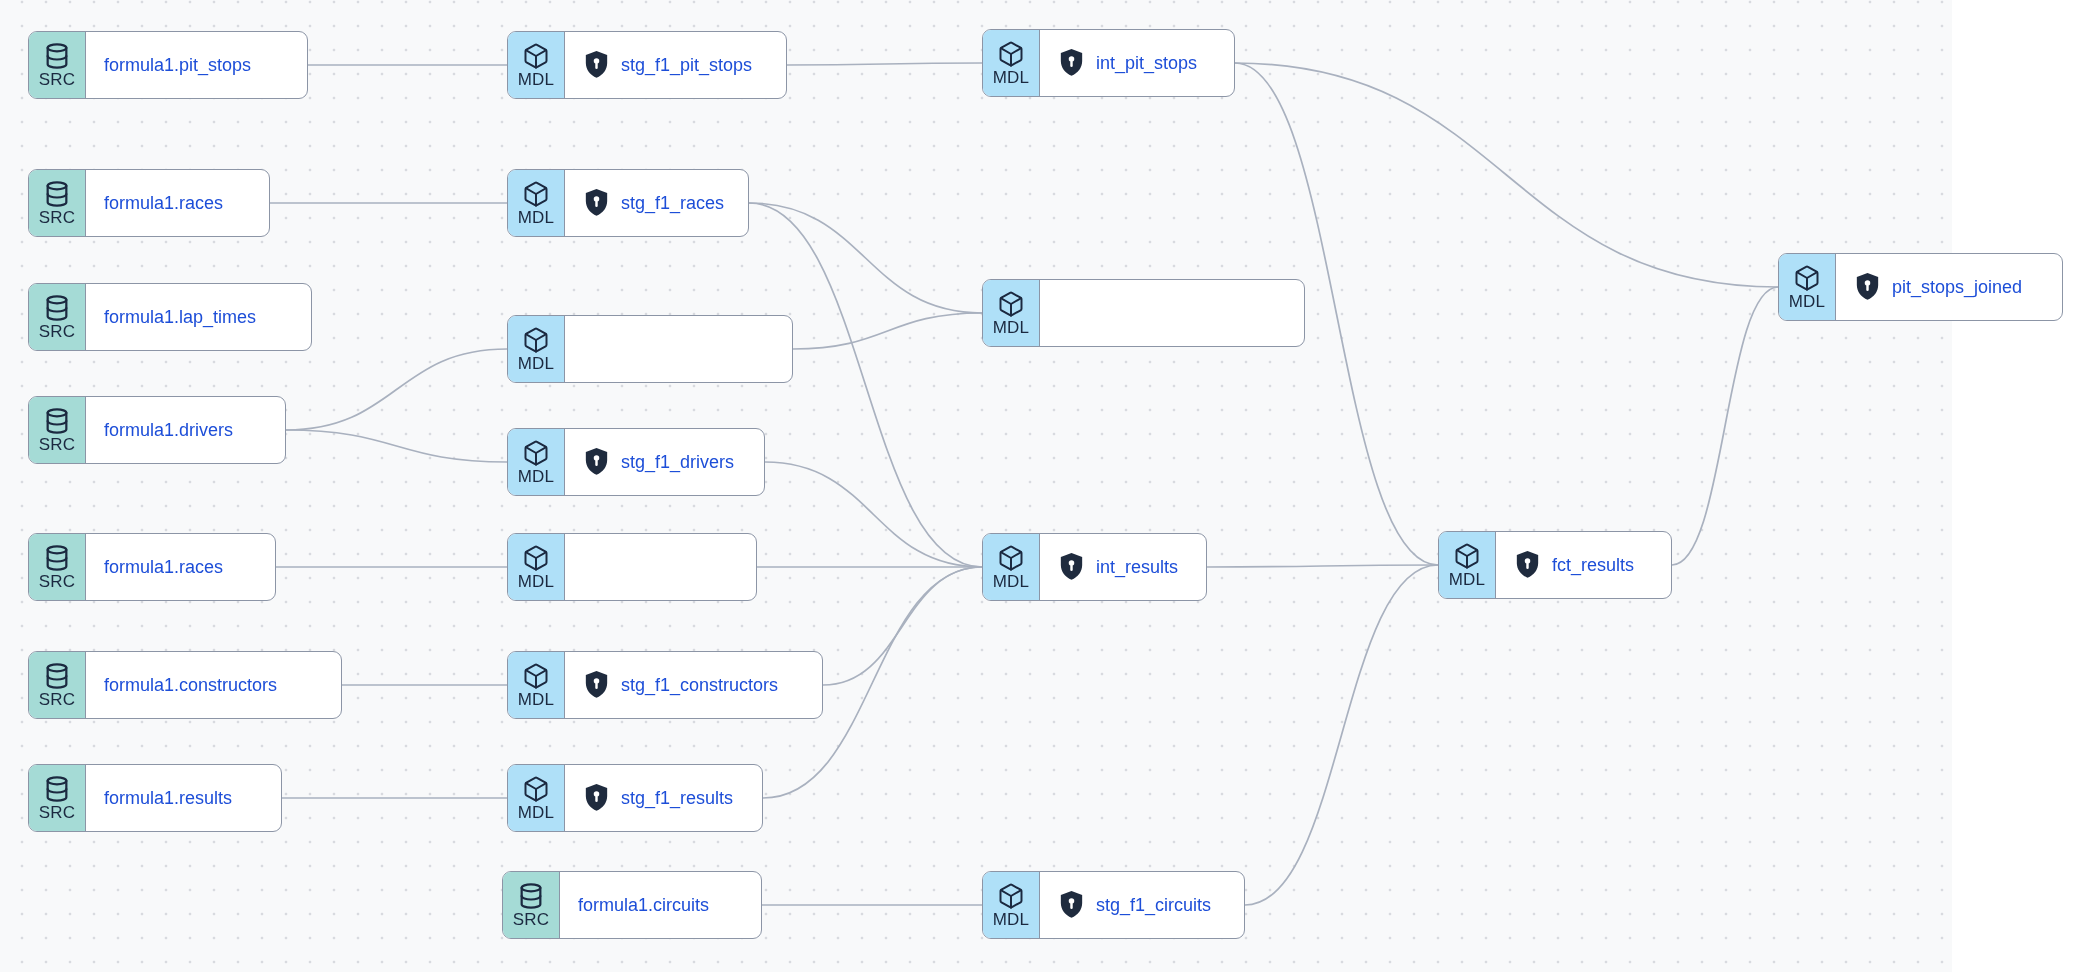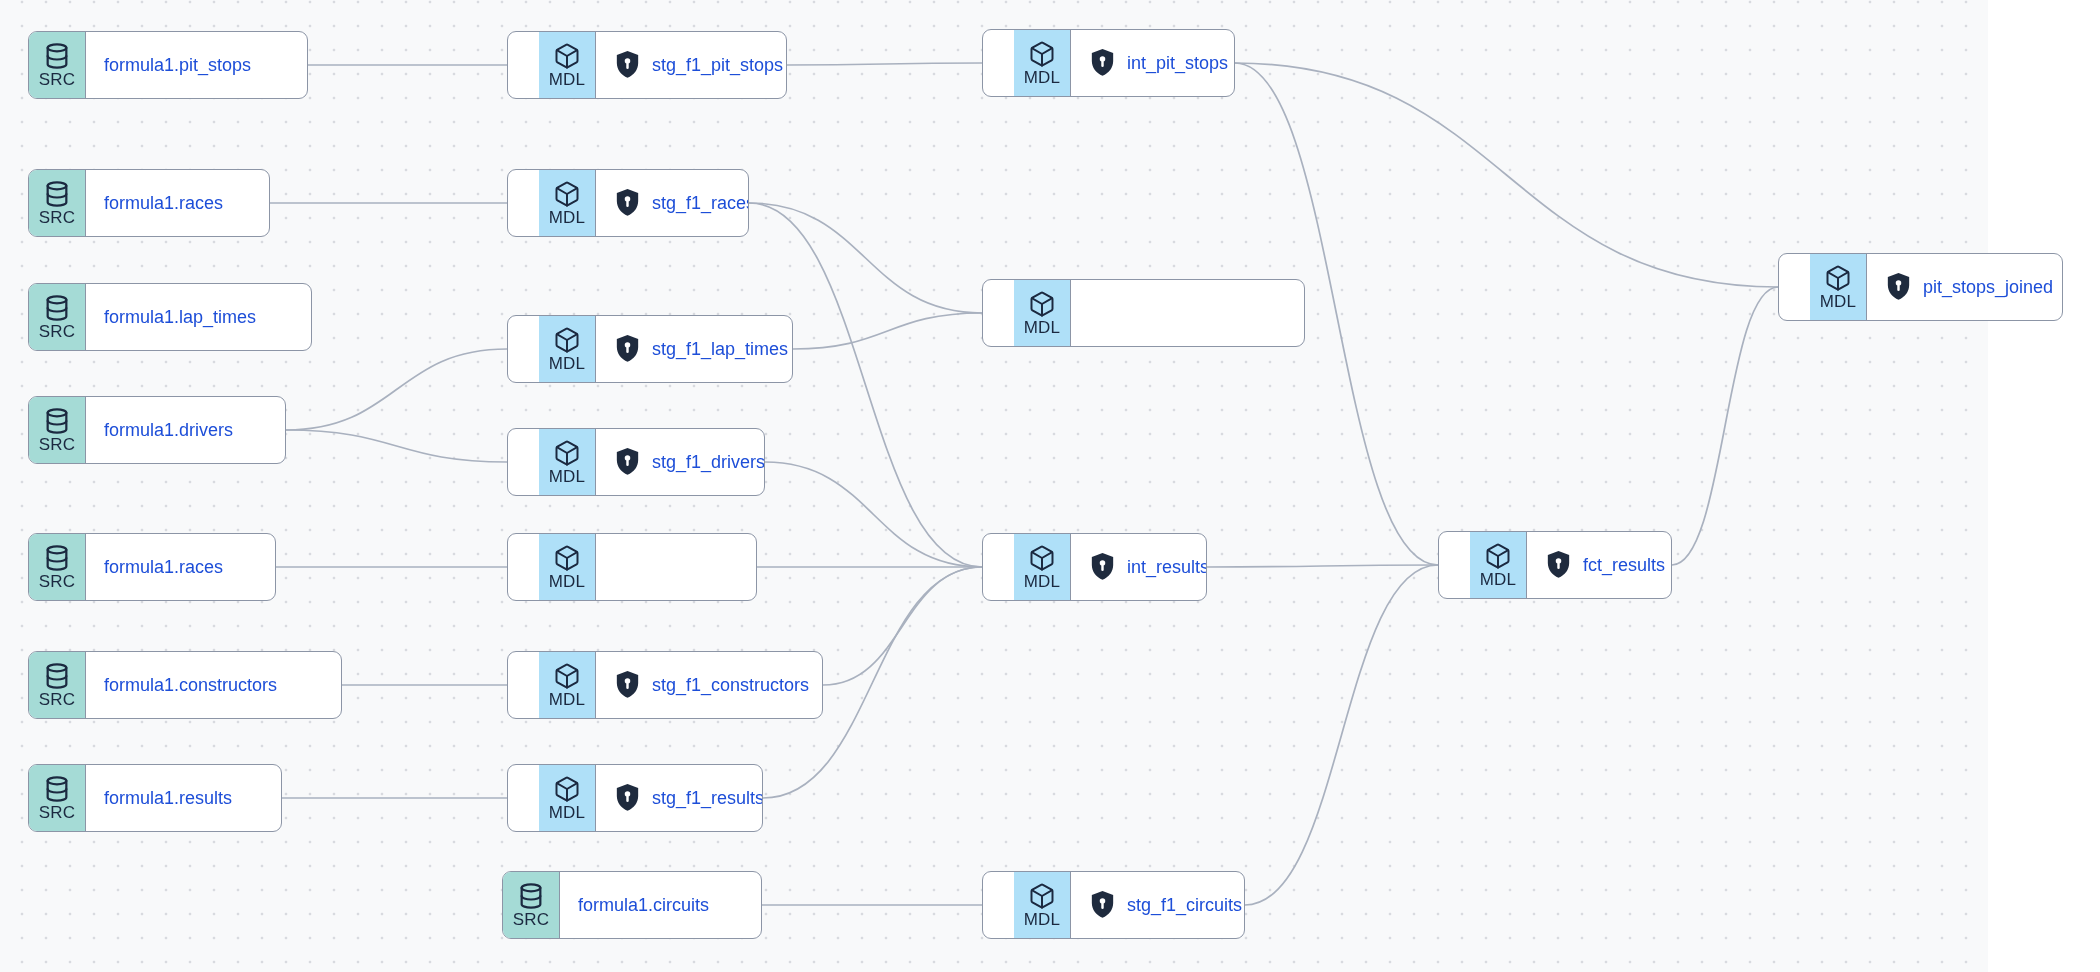--- a/index.html
+++ b/index.html
@@ -8,21 +8,20 @@
     font-family: "Liberation Sans", sans-serif;
     overflow: hidden;
   }
   #canvas {
     position: relative;
     width: 1952px; height: 972px;
     background-color: #F8F9FA;
     background-image: radial-gradient(circle, #D8DADF 1.5px, transparent 1.6px);
     background-size: 24px 24px;
     background-position: 10px 14px;
-    padding-left: 36px;
   }
   #edge-layer {
     position: absolute; left: 0; top: 0;
     width: 2100px; height: 972px;
     pointer-events: none;
   }
   #edge-layer path {
     fill: none;
     stroke: #A9B1BF;
     stroke-width: 1.7;
@@ -43,21 +42,21 @@
     flex: 0 0 56px;
     display: flex;
     flex-direction: column;
     align-items: center;
     justify-content: center;
     gap: 1px;
     border-right: 1.7px solid #8C95A6;
     color: #1B2940;
   }
   .badge.src { background: #A5DBD6; }
-  .badge.mdl { background: #AFE0F8; margin-left: 31px; }
+  .badge.mdl { background: #AFE0F8; }
   .badge svg { width: 28px; height: 28px; display: block; }
   .badge-label {
     font-size: 17px;
     line-height: 18px;
     color: #1B2940;
     letter-spacing: 0.2px;
   }
   .body {
     display: flex;
     align-items: center;
@@ -245,30 +244,20 @@
       </div>
       <div class="node" style="left: 507px; top: 315px; width: 286px; height: 68px;">
         <div class="badge mdl">
           <svg viewBox="0 0 24 24" fill="none" stroke="currentColor" stroke-width="1.7" stroke-linecap="round" stroke-linejoin="round">
             <path d="M21 16V8a1.6 1.6 0 0 0-.8-1.38l-7.4-4.2a1.6 1.6 0 0 0-1.6 0l-7.4 4.2A1.6 1.6 0 0 0 3 8v8a1.6 1.6 0 0 0 .8 1.38l7.4 4.2a1.6 1.6 0 0 0 1.6 0l7.4-4.2A1.6 1.6 0 0 0 21 16z"></path>
             <polyline points="3.3 7 12 12 20.7 7"></polyline>
             <line x1="12" y1="22" x2="12" y2="12"></line>
           </svg>
           <span class="badge-label">MDL</span>
         </div>
-        <div class="body">
-          <span class="shield">
-            <svg viewBox="0 0 24 27">
-              <path fill="#1F2B3E" d="M12 0.8l9.6 3.6v7.2c0 6.1-4 10.9-9.6 13.4C6.4 22.5 2.4 17.7 2.4 11.6V4.4L12 0.8z"></path>
-              <circle cx="12" cy="10" r="2.5" fill="#FFFFFF"></circle>
-              <rect x="10.9" y="11.4" width="2.2" height="5.6" rx="1.1" fill="#FFFFFF"></rect>
-            </svg>
-          </span>
-          <span class="node-label">stg_f1_lap_times</span>
-        </div>
       </div>
       <div class="node" style="left: 507px; top: 428px; width: 258px; height: 68px;">
         <div class="badge mdl">
           <svg viewBox="0 0 24 24" fill="none" stroke="currentColor" stroke-width="1.7" stroke-linecap="round" stroke-linejoin="round">
             <path d="M21 16V8a1.6 1.6 0 0 0-.8-1.38l-7.4-4.2a1.6 1.6 0 0 0-1.6 0l-7.4 4.2A1.6 1.6 0 0 0 3 8v8a1.6 1.6 0 0 0 .8 1.38l7.4 4.2a1.6 1.6 0 0 0 1.6 0l7.4-4.2A1.6 1.6 0 0 0 21 16z"></path>
             <polyline points="3.3 7 12 12 20.7 7"></polyline>
             <line x1="12" y1="22" x2="12" y2="12"></line>
           </svg>
           <span class="badge-label">MDL</span>
         </div>

